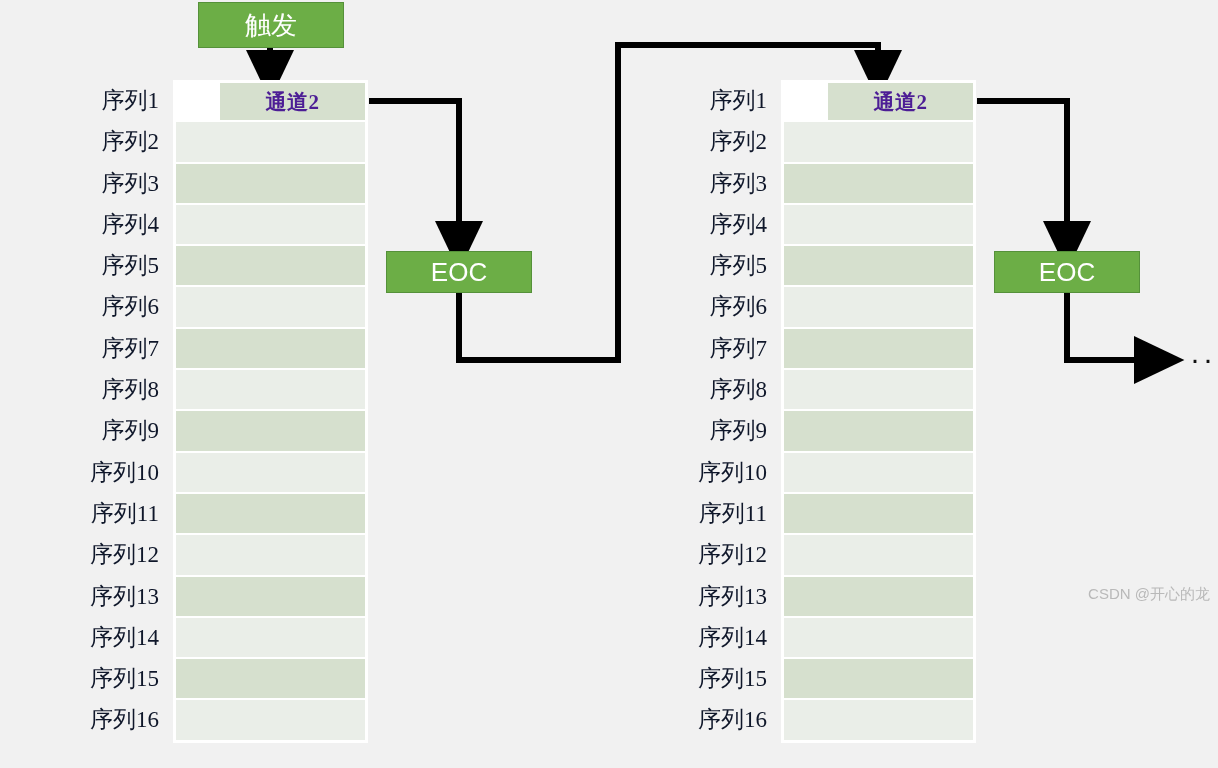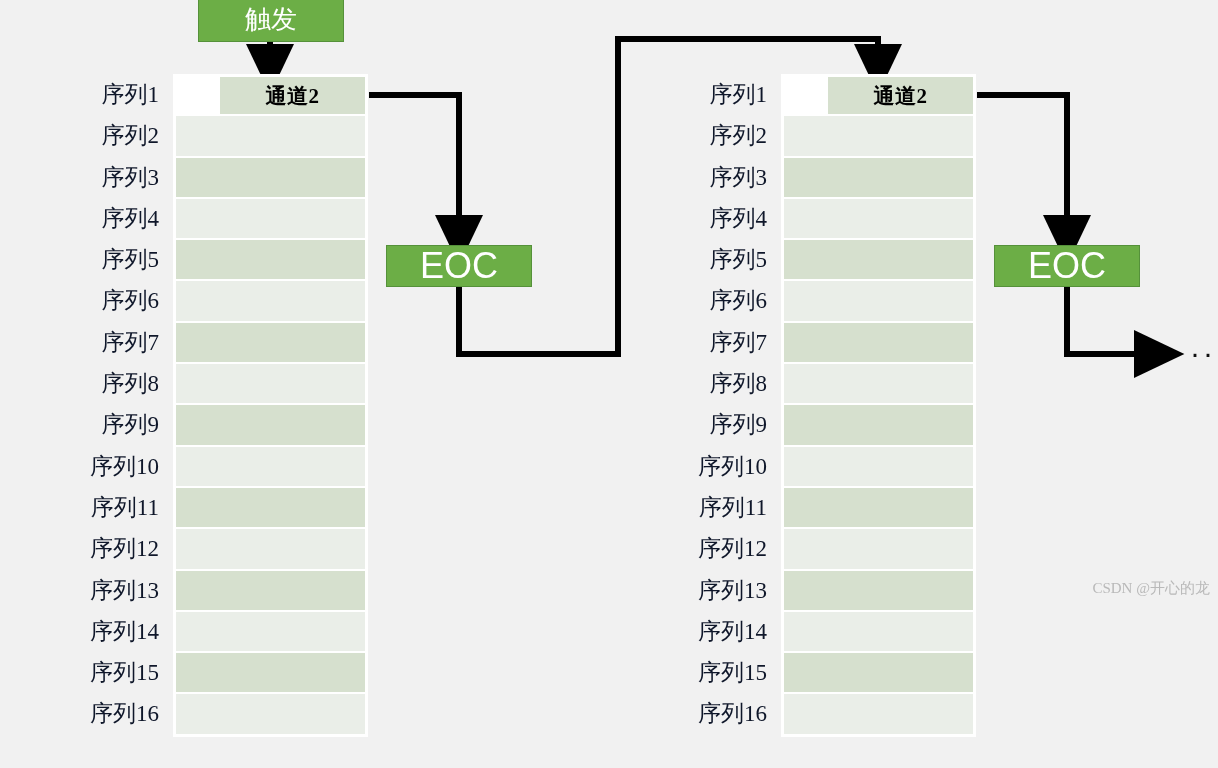--- a/index.html
+++ b/index.html
@@ -10,21 +10,21 @@
   body {
     width: 1218px;
     height: 768px;
     background: #f1f1f1;
     font-family: "Liberation Serif", "DejaVu Serif", serif;
     overflow: hidden;
     position: relative;
   }
   #stage {
     position: absolute;
-    left: 0; top: 6px;
+    left: 0; top: 12px;
     width: 1218px;
     height: 600px;
   }
 
   
   .seq-group {
     position: absolute;
     top: 68px;
   }
   .seq-table {
@@ -45,21 +45,21 @@
     align-items: center;
     justify-content: center;
   }
   .seq-cell.shade-dark  { background: #d6e0ce; }
   .seq-cell.shade-light { background: #eaeee8; }
   .seq-cell.header {
     background: #d6e0ce;
     border-top: 2px solid #ffffff;
     font-weight: bold;
     font-size: 21px;
-    color: #000000;
+    color: #4c1d95;
     letter-spacing: 0.5px;
     margin-left: 44px;
   }
 
   
   .seq-labels {
     position: absolute;
     top: 0;
     width: 150px;
     text-align: right;
@@ -90,21 +90,21 @@
     left: 198px;
     top: -10px;
     width: 146px;
     height: 46px;
     font-size: 26px;
     font-family: "Liberation Serif", serif;
   }
   .eoc-box {
     width: 146px;
     height: 42px;
-    font-size: 36px;
+    font-size: 26px;
   }
   #eoc-1 { left: 386px; top: 239px; }
   #eoc-2 { left: 994px; top: 239px; }
 
   
   #wires {
     position: absolute;
     left: 0; top: 0;
     width: 1218px;
     height: 768px;
@@ -122,21 +122,21 @@
     font-family: "Liberation Sans", sans-serif;
   }
 
   
   .watermark {
     position: absolute;
     right: 8px;
     bottom: 8px;
     font-size: 15px;
     color: #b9b9b9;
-    font-family: Liberation Serif, serif;
+    font-family: Liberation Sans, sans-serif;
     white-space: nowrap;
   }
 </style>
 </head>
 <body>
 
 <div id="stage">
 
   <svg id="wires" viewBox="0 0 1218 768" xmlns="http://www.w3.org/2000/svg">
     <defs>

